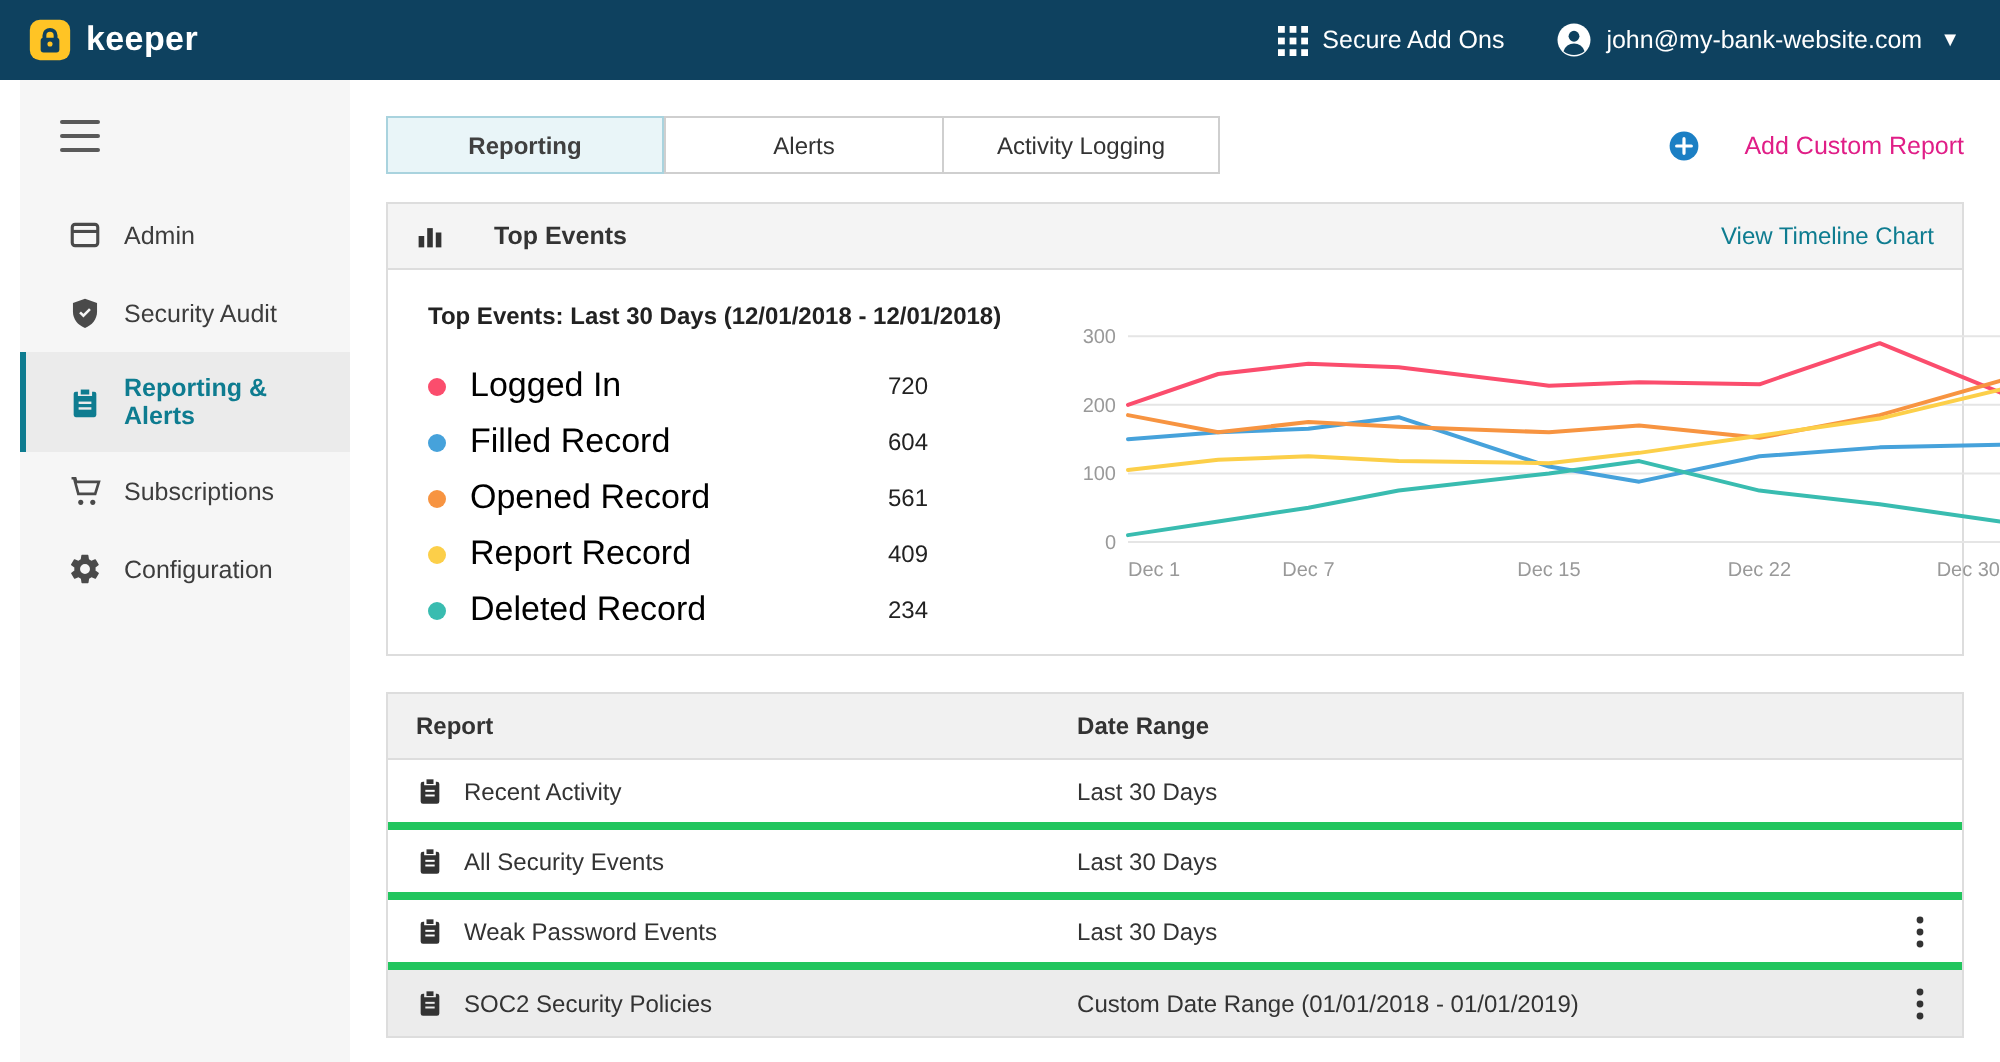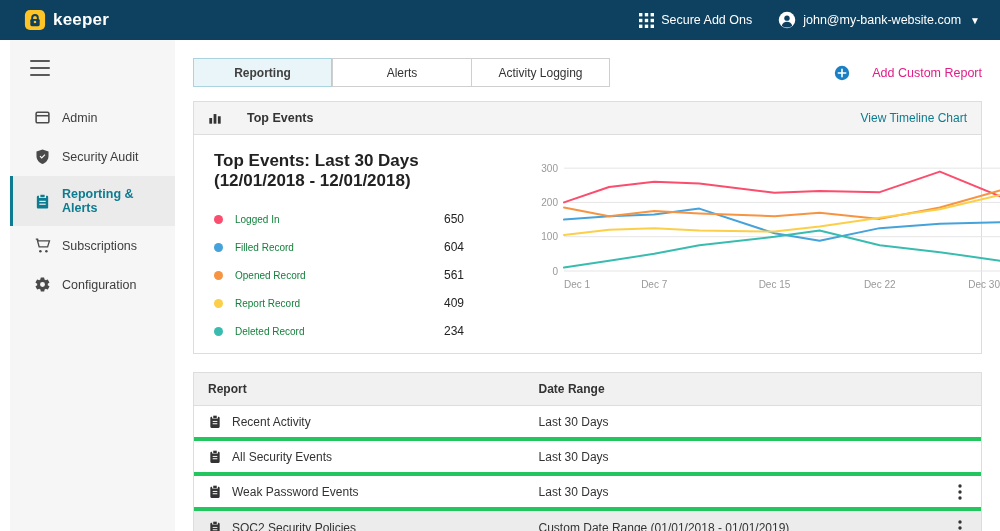--- a/index.html
+++ b/index.html
@@ -1,19 +1,19 @@
 <!DOCTYPE html>
 <html><head>
 <meta charset="utf-8">
 <style>
   * { box-sizing: border-box; margin: 0; padding: 0; }
   html,body { width:1000px; height:531px; font-family:"Liberation Sans", sans-serif; background:#fff; overflow:hidden; }
 
   
-  .topbar { height:40px; background:#0e415f; display:flex; align-items:center; justify-content:space-between; padding:0 20px 0 24px; }
+  .topbar { height:40px; background:#0e415f; display:flex; align-items:center; justify-content:space-between; padding:0 20px 0 14px; }
   .brand { display:flex; align-items:center; gap:7px; }
   .brand-logo { width:22px; height:22px; display:block; }
   .brand-name { color:#fff; font-size:17px; font-weight:bold; letter-spacing:.2px; }
   .topbar-right { display:flex; align-items:center; gap:26px; }
   .topbar-group { display:flex; align-items:center; gap:7px; color:#fff; font-size:12.5px; cursor:pointer; }
   .caret { color:#fff; font-size:10px; margin-left:2px; }
 
   
   .shell { display:flex; height:491px; }
   .sidebar { width:165px; background:#f6f6f6; flex-shrink:0; padding-top:12px;margin-left:10px; }
@@ -34,25 +34,25 @@
   .add-report { display:flex; align-items:center; gap:22px; color:#e01e87; font-size:12.5px; cursor:pointer; }
   .add-report svg { width:16px; height:16px; }
 
   
   .card { margin-top:14px; border:1px solid #ddd; }
   .card-head { background:#f4f4f4; border-bottom:1px solid #ddd; display:flex; align-items:center; justify-content:space-between; padding:9px 14px; }
   .card-head-left { display:flex; align-items:center; gap:25px; font-size:12.5px; color:#333; font-weight:bold; }
   .card-link { color:#0e7c90; font-size:12px; cursor:pointer; }
   .card-body { background:#fff; padding:16px 20px 8px 20px; display:flex; }
   .events-left { width:300px; flex-shrink:0; }
-  .events-title { font-size:17px; font-weight:bold; color:#222; margin-bottom:14px; }
+  .events-title { font-size:12px; font-weight:bold; color:#222; margin-bottom:14px; }
   .legend { width:250px; }
   .legend-row { display:flex; align-items:center; height:28px; }
   .dot { width:9px; height:9px; border-radius:50%; margin-right:12px; flex-shrink:0; }
-  .legend-label { flex:1; font-size:10px; color:#15803d; }
+  .legend-label { flex:1; font-size:17px; color:#000000; }
   .legend-value { font-size:12px; color:#222; text-align:right; }
   .chart-wrap { flex:1; padding-left:18px; }
   .tick { font-size:10px; fill:#999; font-family:"Liberation Sans", sans-serif; }
 
   
   .table { margin-top:18px; border:1px solid #ddd; }
   .t-row { display:grid; grid-template-columns: 42% 1fr 42px; align-items:center; background:#fff; border-bottom:4px solid #22c55e; min-height:33px; }
   .t-row:last-child { border-bottom:0; }
   .t-head { background:#f1f1f1; font-weight:bold; border-bottom:1px solid #ddd; }
   .t-cell { font-size:12px; color:#333; padding:8px 14px; display:flex; align-items:center; gap:10px; }
@@ -196,21 +196,21 @@
         </div>
         <span class="card-link">View Timeline Chart</span>
       </div>
       <div class="card-body">
         <div class="events-left">
           <div class="events-title">Top Events: Last 30 Days (12/01/2018 - 12/01/2018)</div>
           <div class="legend">
             <div class="legend-row">
               <span class="dot" style="background: rgb(251, 77, 109);"></span>
               <span class="legend-label">Logged In</span>
-              <span class="legend-value">650</span>
+              <span class="legend-value">720</span>
             </div>
             <div class="legend-row">
               <span class="dot" style="background: rgb(70, 162, 219);"></span>
               <span class="legend-label">Filled Record</span>
               <span class="legend-value">604</span>
             </div>
             <div class="legend-row">
               <span class="dot" style="background: rgb(247, 148, 65);"></span>
               <span class="legend-label">Opened Record</span>
               <span class="legend-value">561</span>

